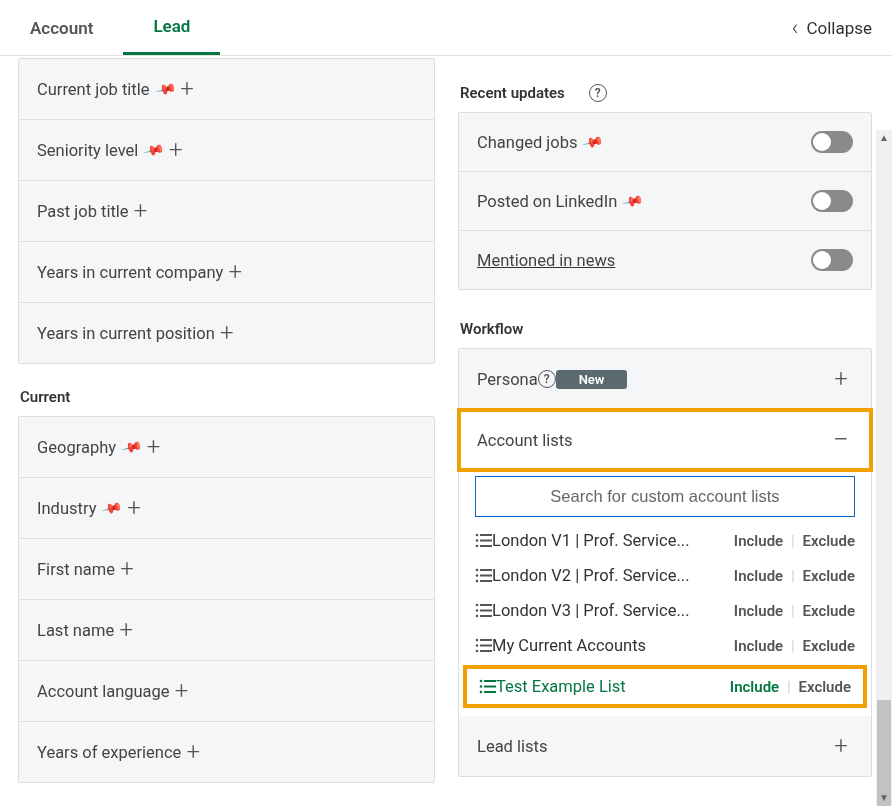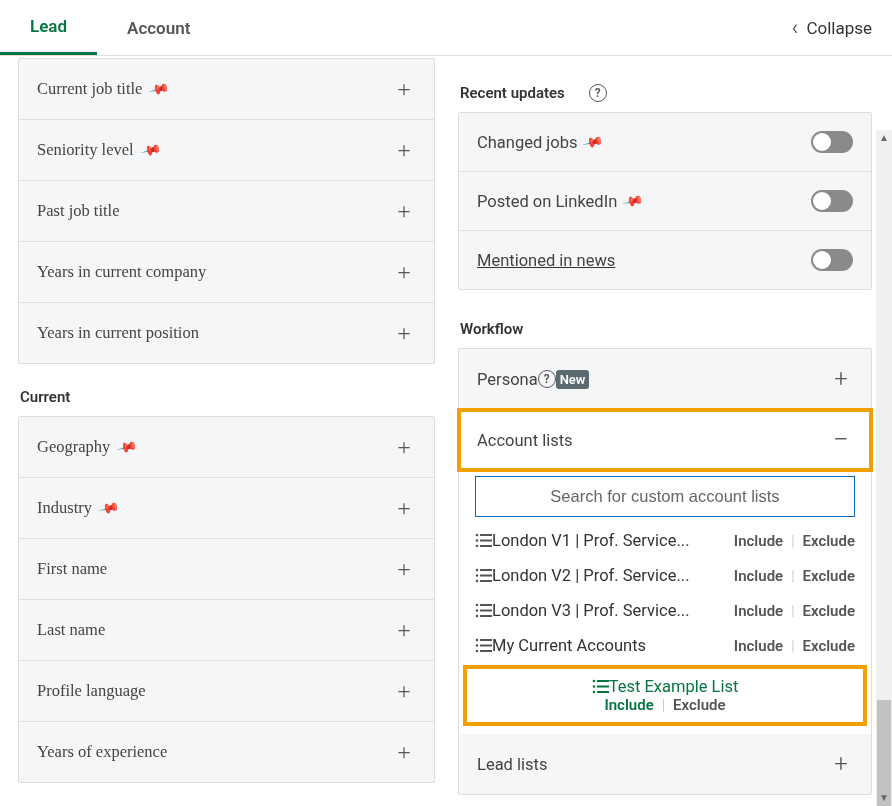--- a/index.html
+++ b/index.html
@@ -74,24 +74,23 @@
     background: #f5f6f7;
     border-radius: 2px;
     margin-bottom: 4px;
   }
   .col-left .filter-card:first-child {
     margin-top: 2px;
   }
   .filter-row {
     display: flex;
     align-items: center;
-    justify-content: space-between;
+    justify-content: flex-start;
     padding: 18px 18px;
     border-bottom: 1px solid #e0e0e0;
-    font-family: Liberation Serif, serif;
   }
   .filter-row:last-child { border-bottom: none; }
   .filter-label {
     font-size: 16.5px;
     color: #444;
     display: flex;
     align-items: center;
     gap: 8px;
   }
   .pin {
@@ -190,21 +189,21 @@
     font-size: 16.5px;
     color: #444;
     display: flex;
     align-items: center;
   }
   .badge-new {
     background: #5a6a6e;
     color: #fff;
     font-size: 13px;
     font-weight: 600;
-    padding: 2px 4px;
+    padding: 2px 23px;
     border-radius: 3px;
   }
   .highlight-orange {
     outline: 4px solid #f0a000;
     outline-offset: -2px;
   }
   .account-lists-row {
     display: flex;
     align-items: center;
     justify-content: space-between;
@@ -262,21 +261,20 @@
   }
   .list-actions .sep { color: #bbb; font-weight: 300; }
   .list-actions span { cursor: pointer; }
   .list-item.selected .name { color: #057642; }
   .list-item.selected .fill-path { fill: #057642; }
   .list-item.selected .include { color: #057642; }
   .highlight-item {
     border: 4px solid #f0a000;
     margin: 2px 4px 0 4px;
     padding: 8px 12px 8px 12px;
-    flex-direction: column;
   }
   .scrollbar-fake {
     position: absolute;
     right: 0;
     top: 74px;
     bottom: 0;
     width: 16px;
     background: #f0f0f0;
   }
   .scroll-arrow {
@@ -298,22 +296,22 @@
   .col-right-inner {
     padding-right: 14px;
   }
 </style>
 </head>
 <body>
 
 <div class="container">
   <div class="topbar">
     <div class="tabs">
+      <div class="tab">Account</div>
       <div class="tab active">Lead</div>
-      <div class="tab">Account</div>
     </div>
     <div class="collapse">
       <span class="chev">‹</span>
       <span>Collapse</span>
     </div>
   </div>
 
   <div class="columns">
 
     <div class="col-left">
@@ -376,21 +374,21 @@
           <span class="plus">+</span>
         </div>
         <div class="filter-row">
           <span class="filter-label">
               <span>Last name</span>
             </span>
           <span class="plus">+</span>
         </div>
         <div class="filter-row">
           <span class="filter-label">
-              <span>Profile language</span>
+              <span>Account language</span>
             </span>
           <span class="plus">+</span>
         </div>
         <div class="filter-row">
           <span class="filter-label">
               <span>Years of experience</span>
             </span>
           <span class="plus">+</span>
         </div>
       </div>

